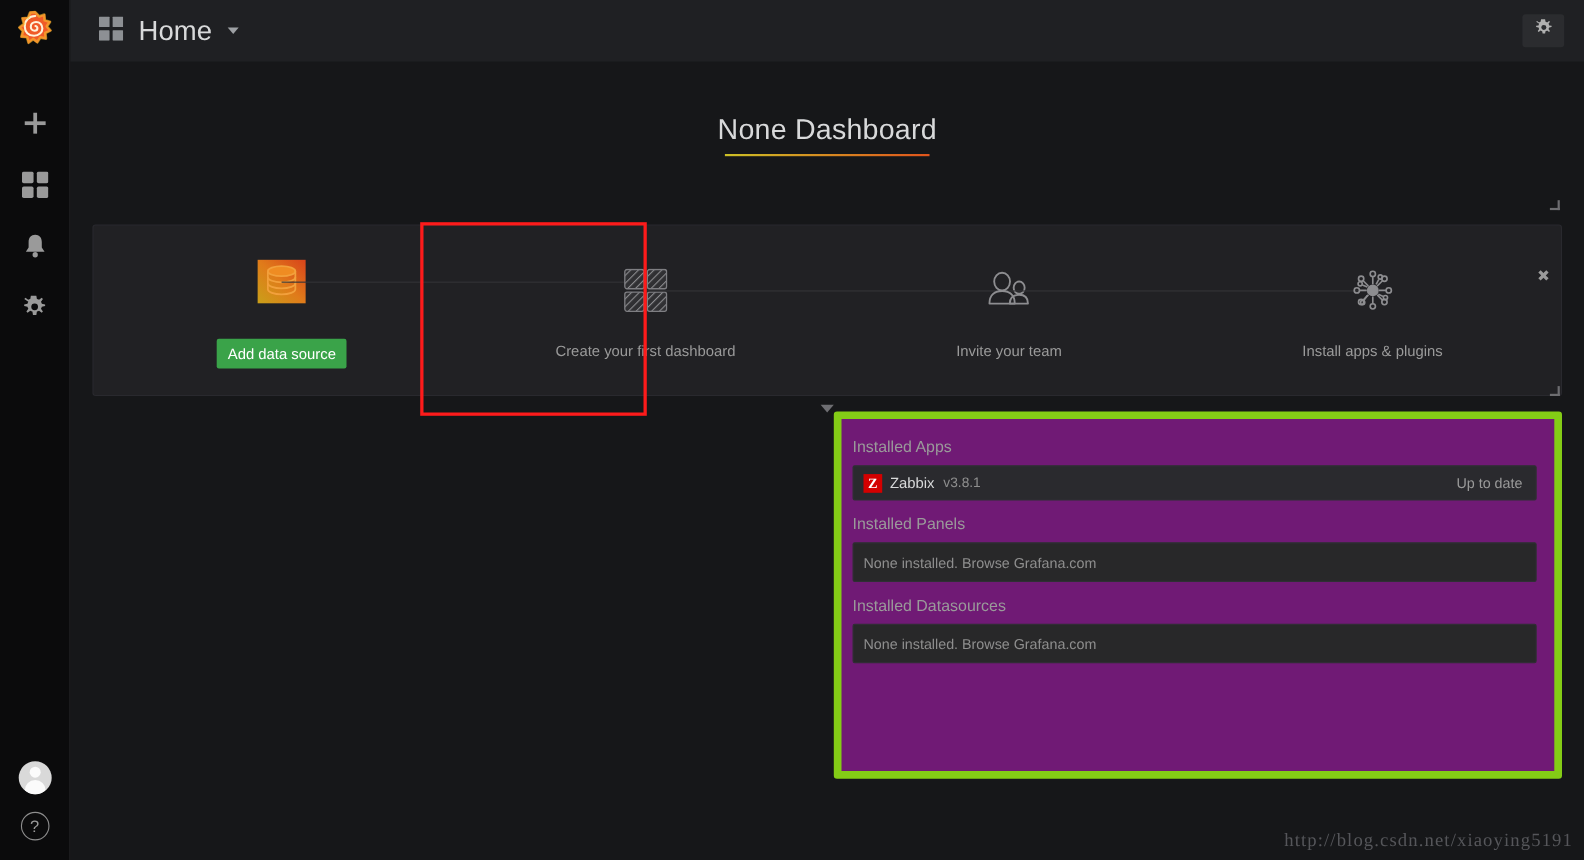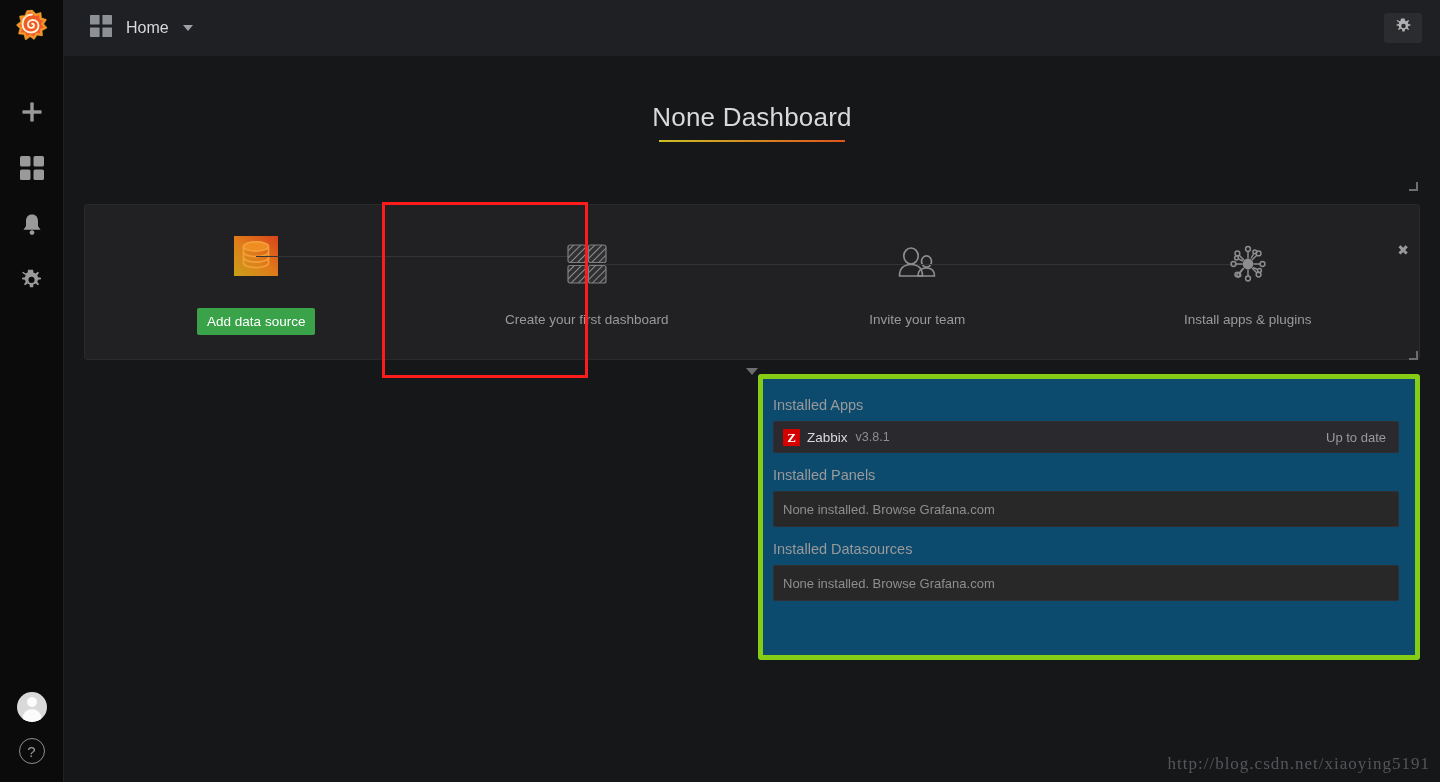--- a/index.html
+++ b/index.html
@@ -47,21 +47,21 @@
 
   
   .topbar {
     position: absolute; left: 64px; top: 0;
     width: 1376px; height: 56px;
     background: #1f2023;
     display: flex; align-items: center;
     padding: 0 18px 0 26px;
   }
   .nav-brand { display:flex; align-items:center; gap: 14px; cursor: pointer; }
-  .nav-title { color: #d8d9da; font-size: 16px; }
+  .nav-title { color: #d8d9da; font-size: 25px; }
   .caret-dn {
     width: 0; height: 0;
     border-left: 5px solid transparent; border-right: 5px solid transparent;
     border-top: 6px solid #9da0a4;
   }
   .gear-btn {
     margin-left: auto;
     width: 38px; height: 30px; border-radius: 3px;
     background: #2b2c2f;
     display: flex; align-items: center; justify-content: center;
@@ -125,22 +125,22 @@
 
   
   .panel-left {
     position: absolute; left: 20px; top: 318px;
     width: 662px; height: 408px;
     background: #212124; border: 1px solid #29292e; border-radius: 3px;
     padding: 22px 0 0 12px;
   }
   .panel-right {
     position: absolute; left: 694px; top: 318px;
-    width: 662px; height: 286px;
-    background: #0c4a6e; border: 5px solid #84cc16; border-radius: 3px;
+    width: 662px; height: 334px;
+    background: #701a75; border: 7px solid #84cc16; border-radius: 3px;
     padding: 18px 16px 0 10px;
   }
   .dash-link {
     color: #9a9a9a; font-size: 15px; padding: 6px 0 6px 0; margin-bottom: 12px; cursor: pointer;
   }
   .sec-head { color: #9a9a9a; font-size: 14.5px; padding: 0 0 8px 0; }
   .plugin-row {
     background: #2a2a2e; border: 1px solid #2f2f34; border-radius: 2px;
     height: 32px; display: flex; align-items: center;
     padding: 0 12px 0 9px; margin-bottom: 14px; cursor: pointer;

